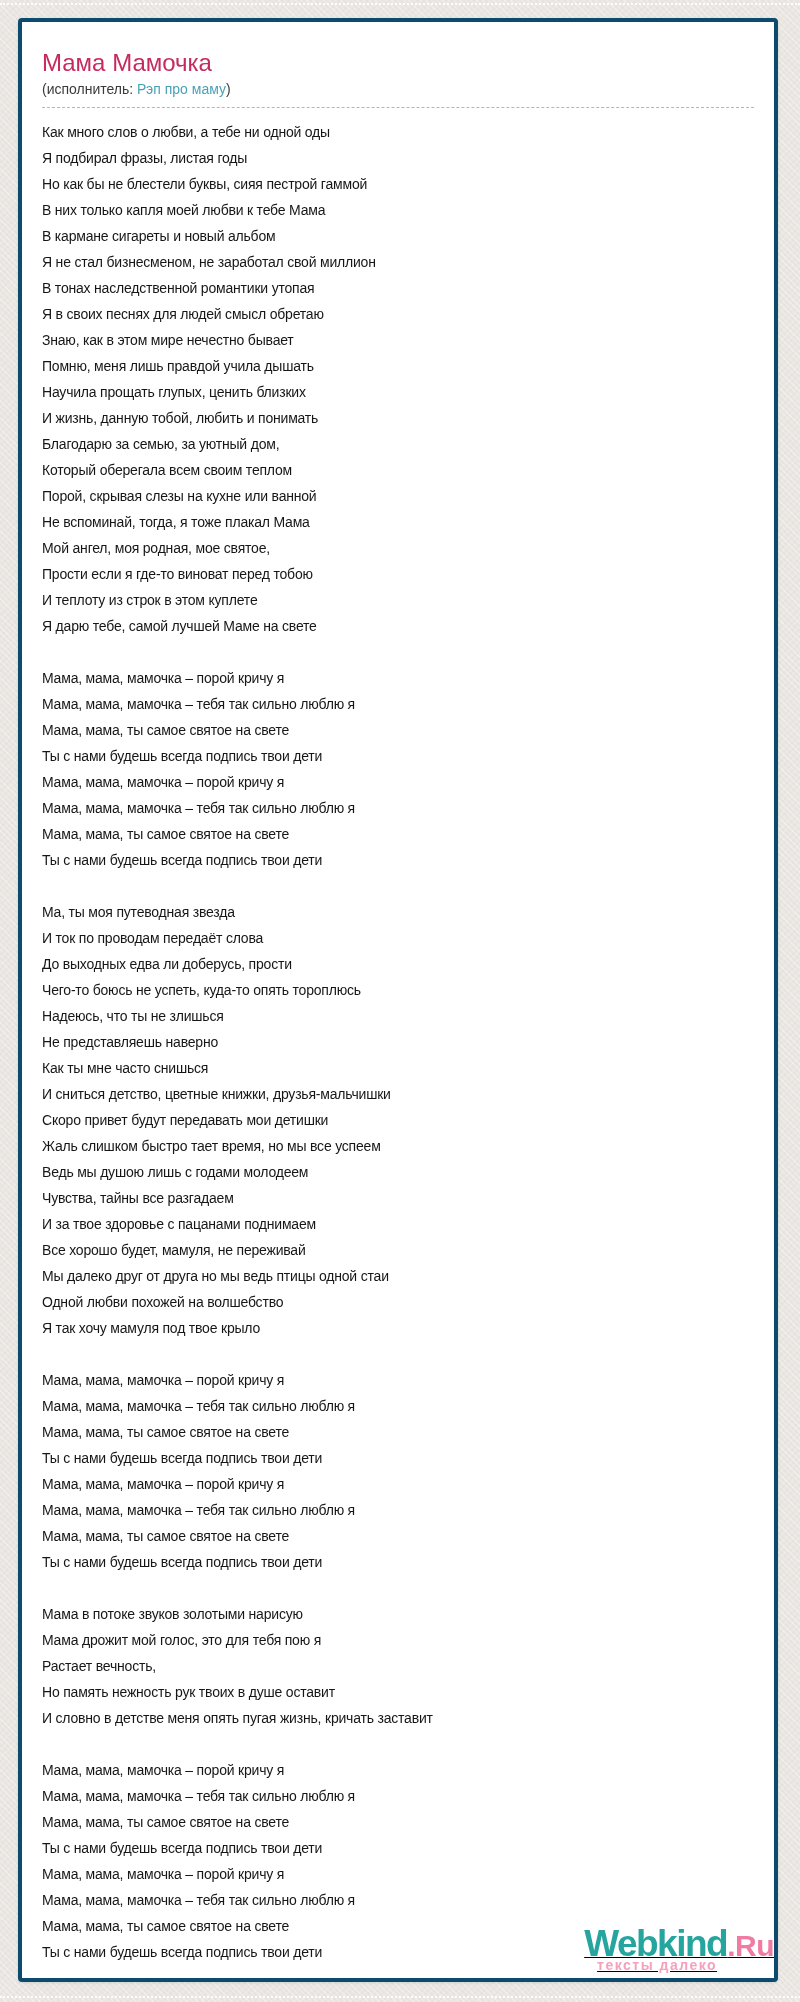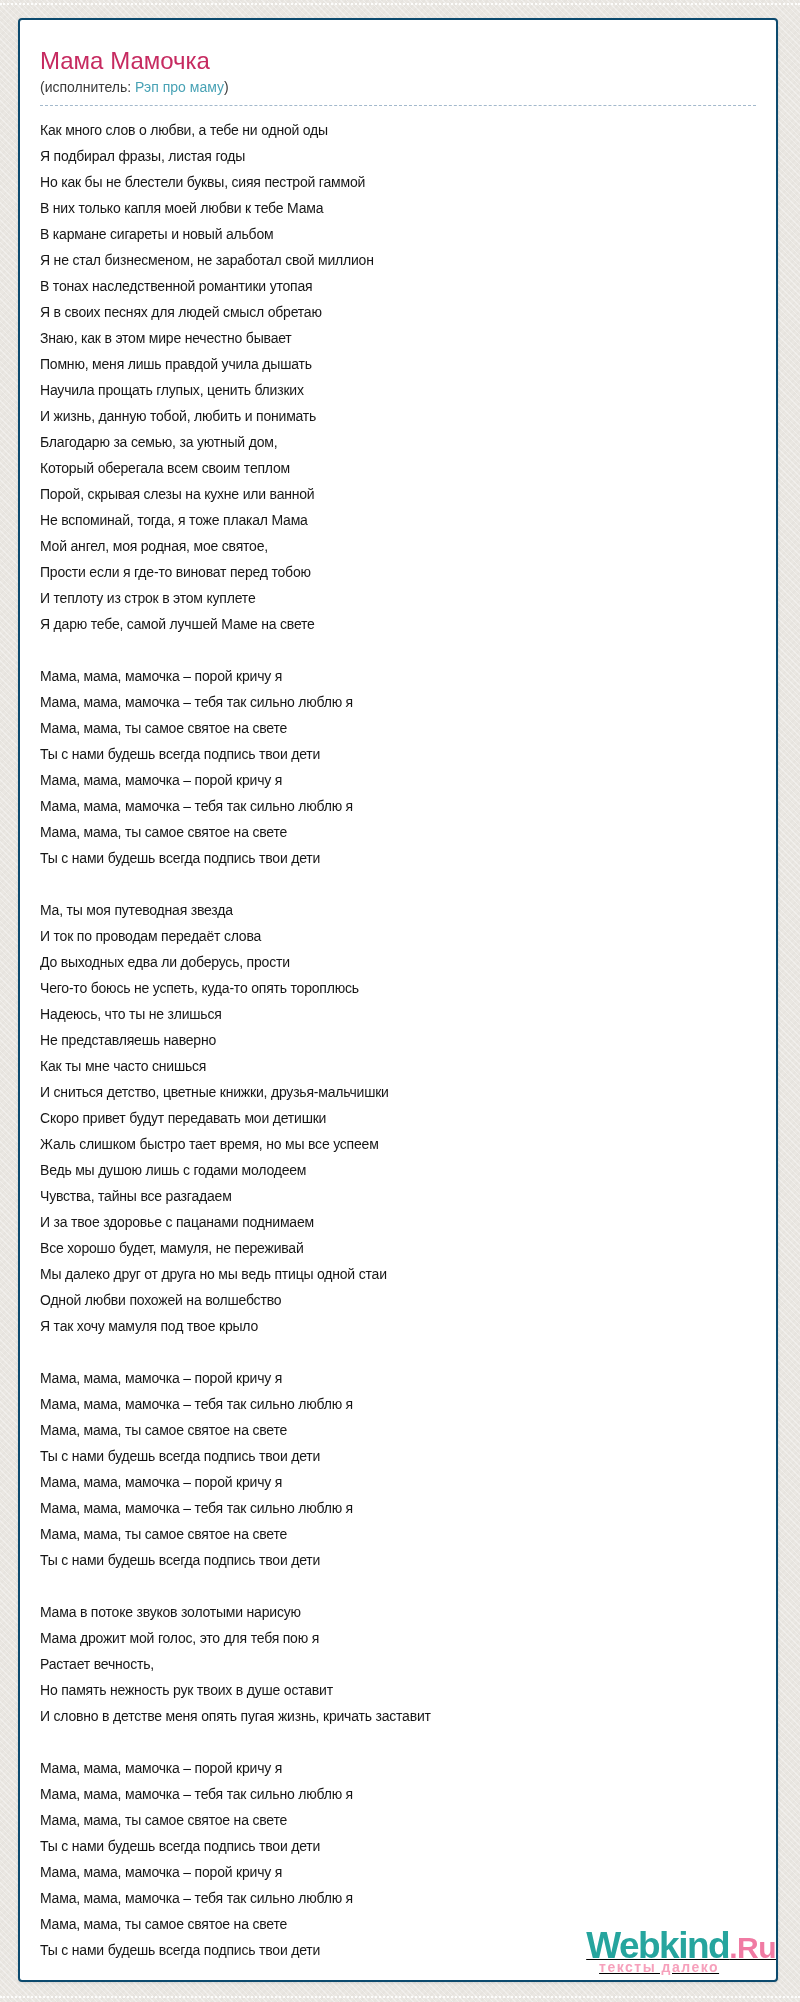--- a/index.html
+++ b/index.html
@@ -24,21 +24,21 @@
   .bg-dots-bottom { top: 1996px; }
 
   .card {
     position: absolute;
     left: 18px;
     top: 18px;
     width: 760px;
     height: 1964px;
     box-sizing: border-box;
     background: #ffffff;
-    border: 2px solid #0c4a6e;
+    border: 4px solid #0c4a6e;
     border-radius: 4px;
     box-shadow: 0 1px 3px rgba(0,0,0,0.10);
     padding: 0 20px;
   }
 
   .song-header {
     padding-top: 28px;
     padding-bottom: 10px;
     border-bottom: 1px dashed #a3b9cc;
   }

